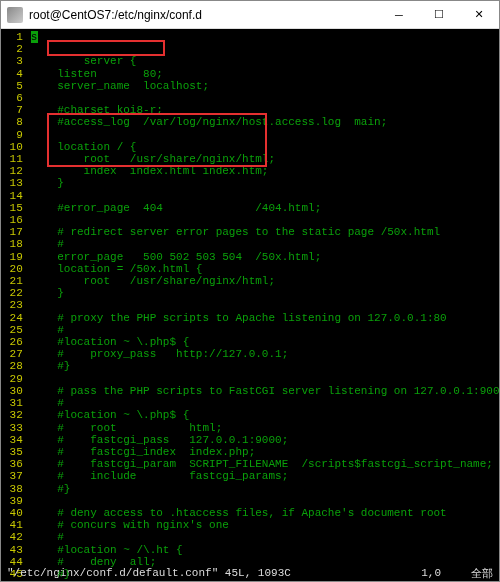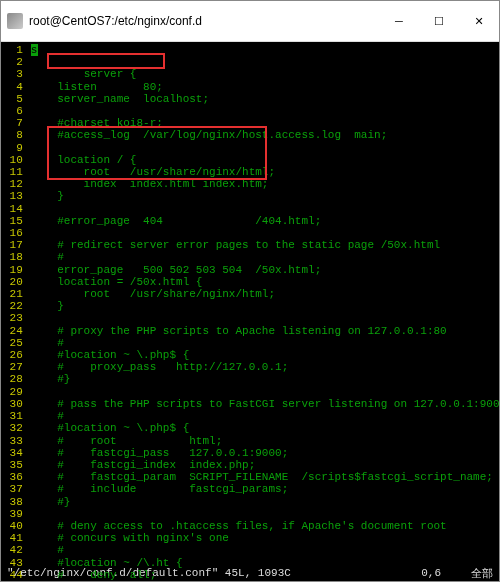--- a/index.html
+++ b/index.html
@@ -13,21 +13,21 @@
 }
 .window {
   width: 500px;
   height: 582px;
   background: #fff;
   border: 1px solid #888;
   display: flex;
   flex-direction: column;
 }
 .titlebar {
-  height: 41px;
+  height: 28px;
   background: #fff;
   border-bottom: 1px solid #ddd;
   display: flex;
   align-items: center;
   padding: 0 0 0 6px;
 }
 .titlebar .appicon {
   width: 16px; height: 16px;
   background: linear-gradient(135deg,#888,#ccc);
   border-radius: 2px;
@@ -205,18 +205,18 @@
     #}
 }
 </span>
         <div class="hl-box" style="top:11px;left:20px;width:118px;height:16px;"></div>
         <div class="hl-box" style="top:84px;left:20px;width:220px;height:54px;"></div>
       </div>
     </div>
     <div class="statusbar">
       <span>"/etc/nginx/conf.d/default.conf" 45L, 1093C</span>
       <span class="sp"></span>
-      <span>0,6</span>
+      <span>1,0</span>
       <span style="width:30px"></span>
       <span>全部</span>
     </div>
   </div>
 </div>
 
 </body></html>

